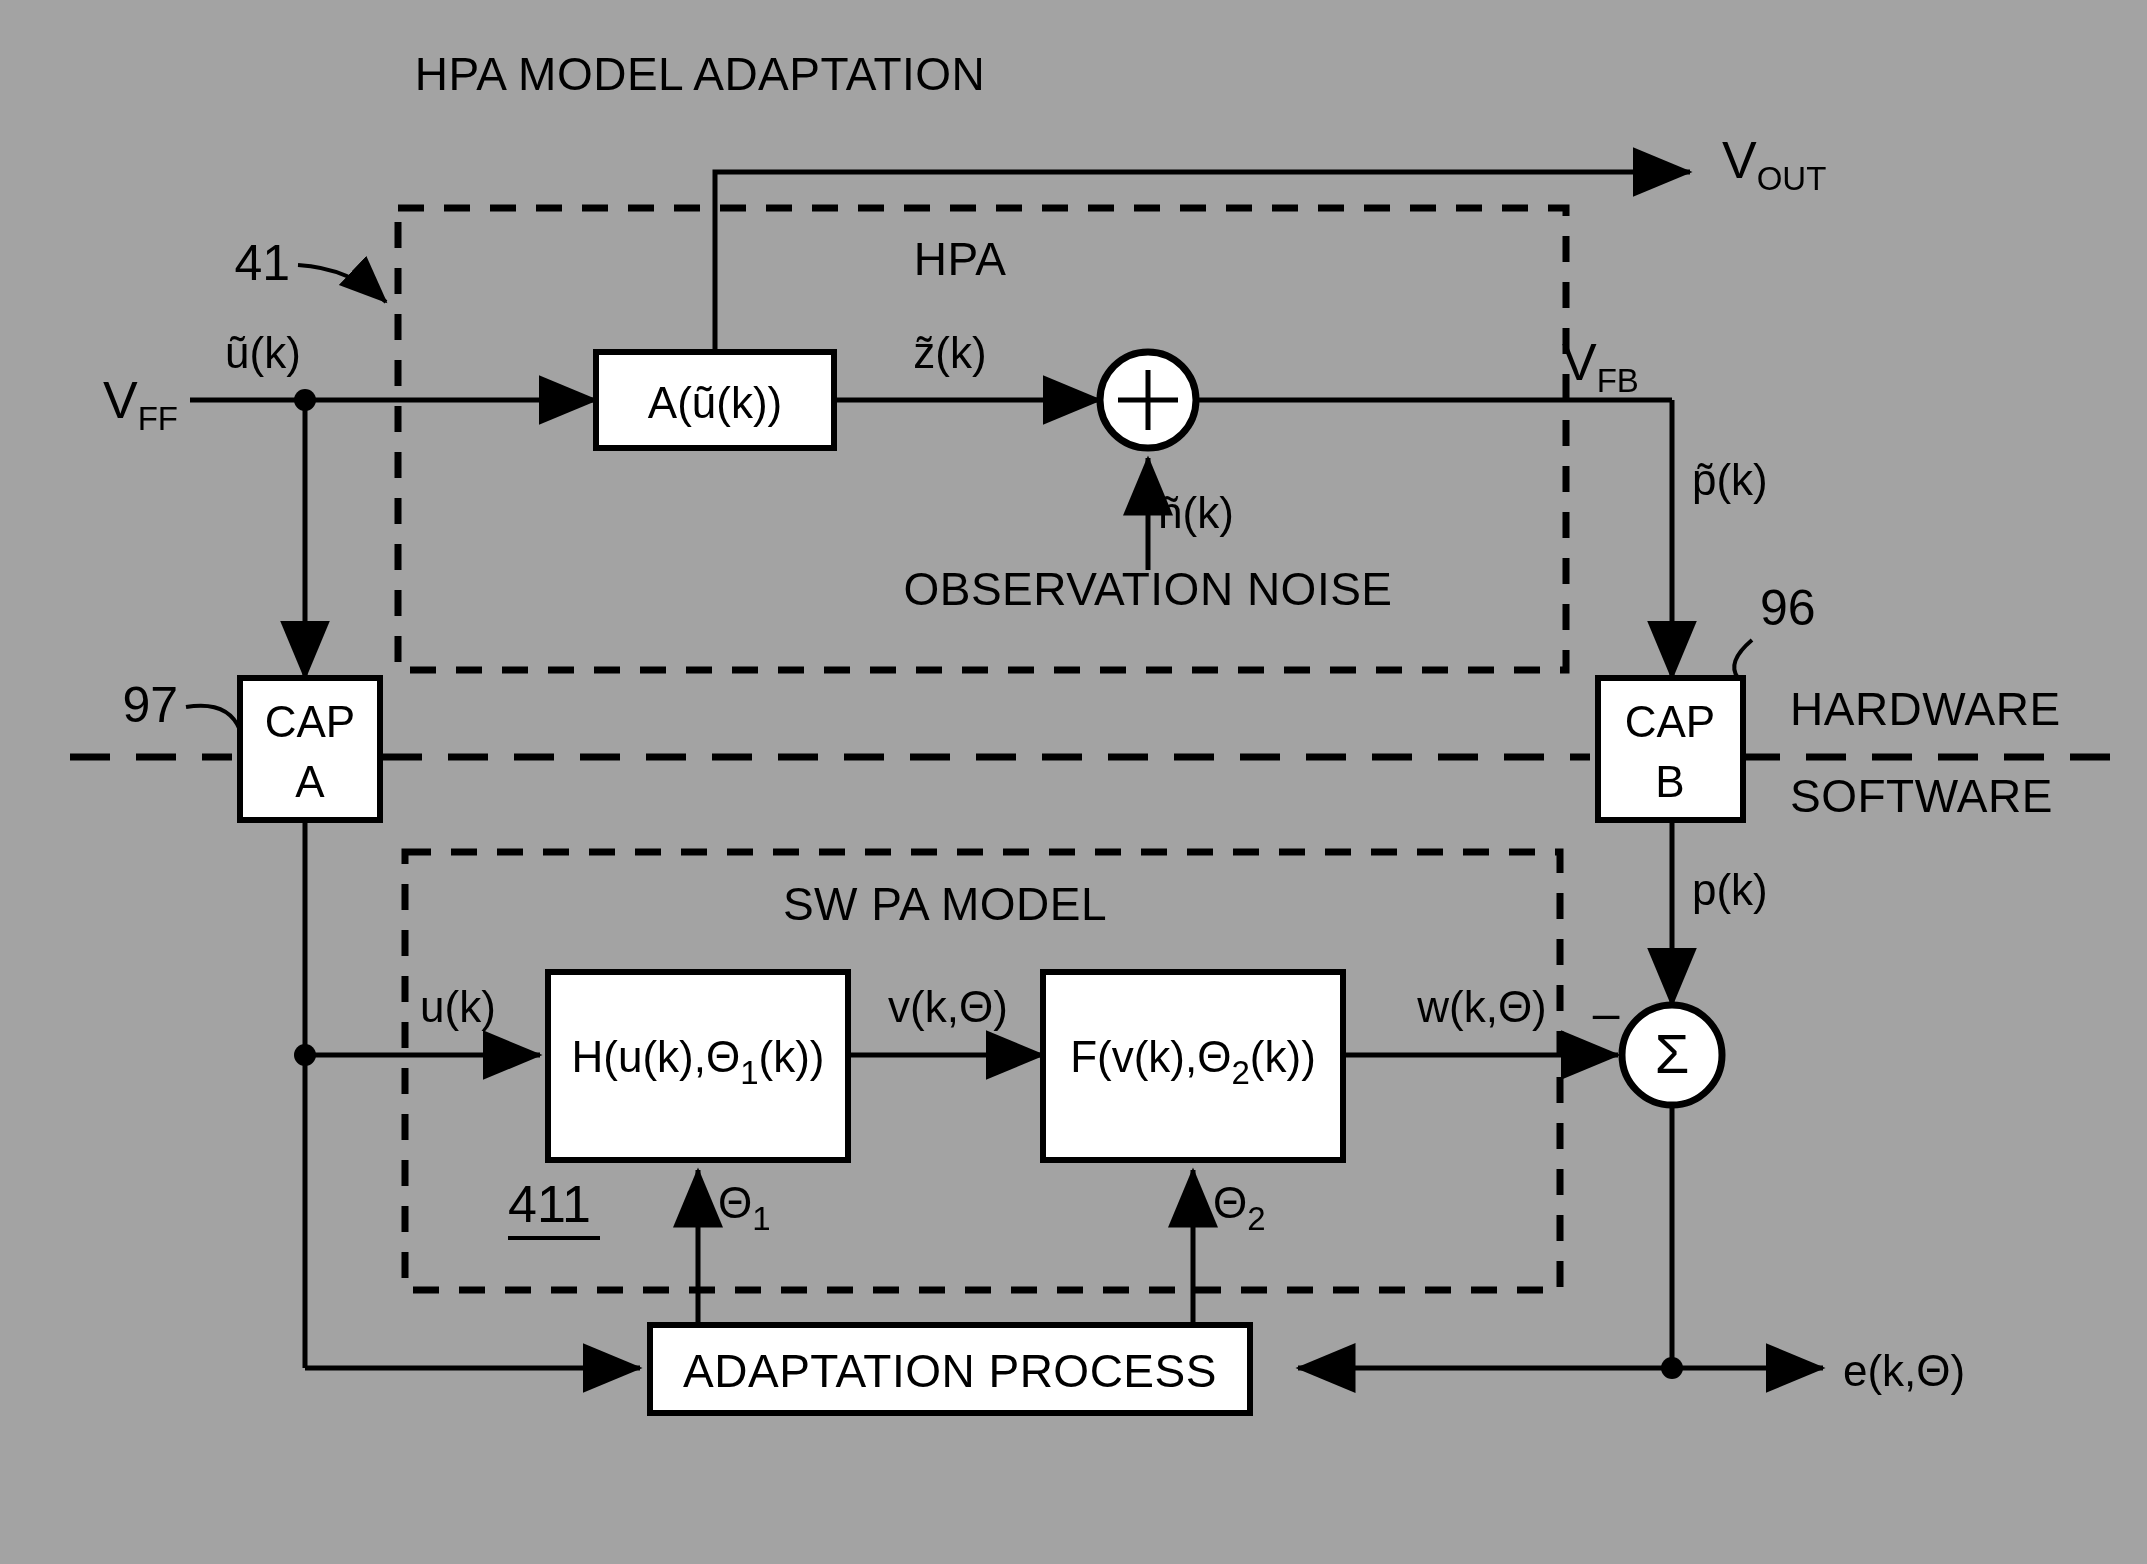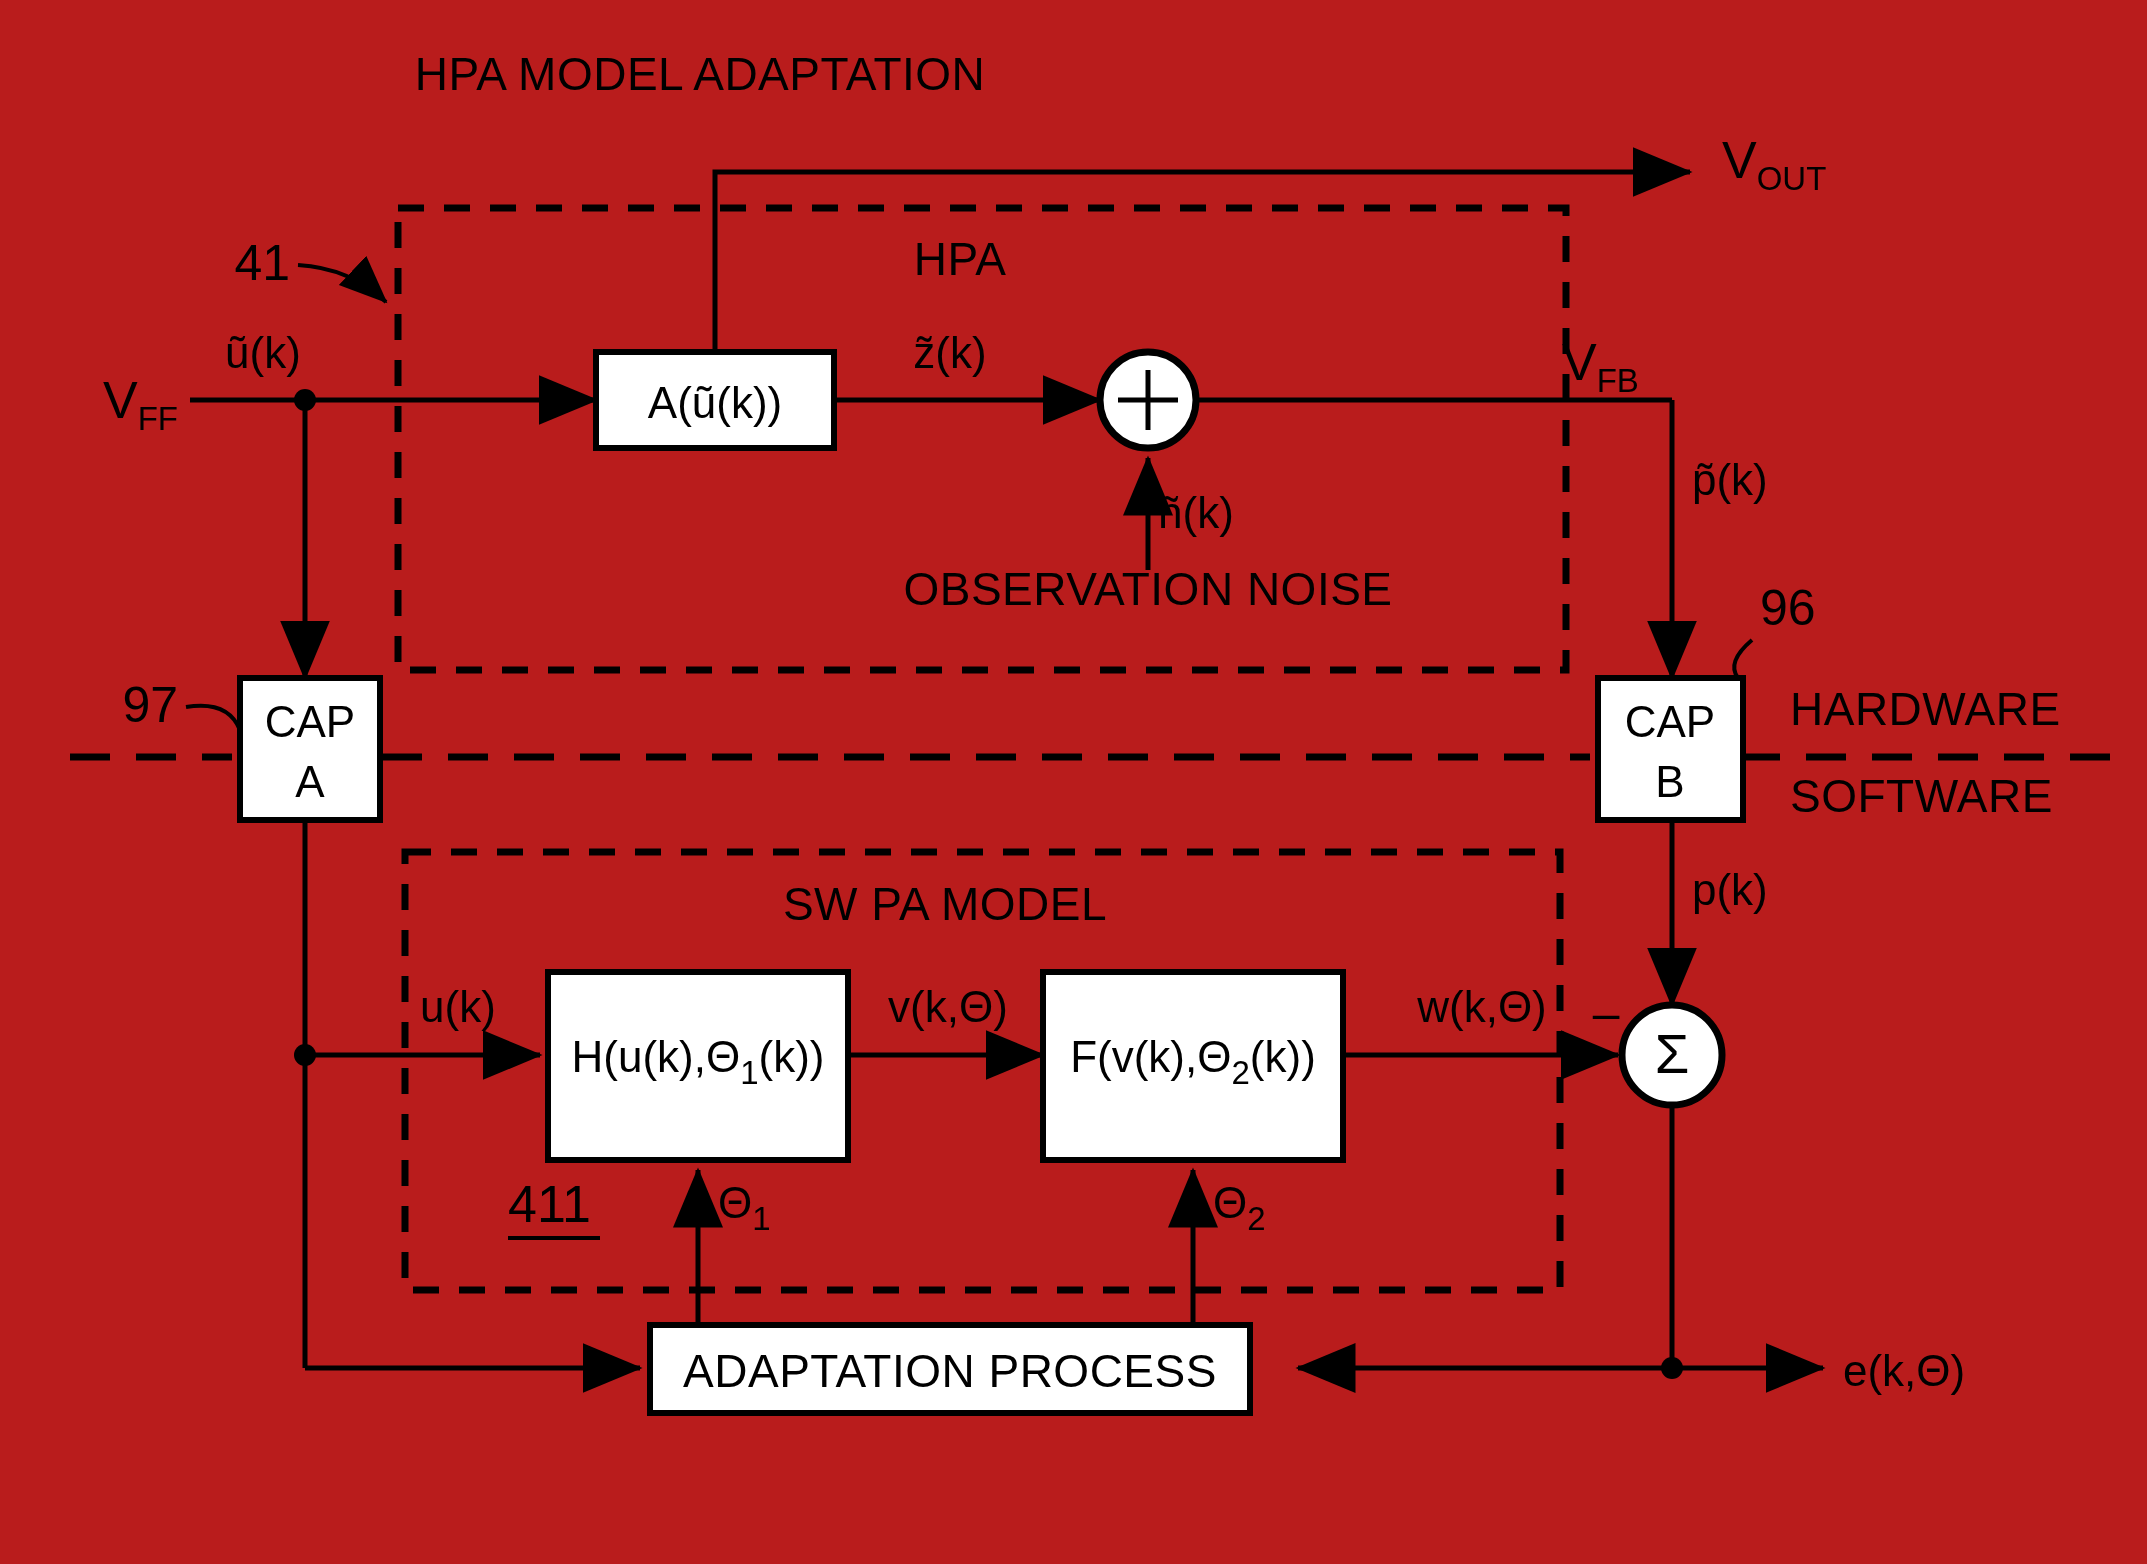--- a/index.html
+++ b/index.html
@@ -4,21 +4,21 @@
 <style>
   html, body {
     margin: 0;
     padding: 0;
     background: #ffffff;
   }
   #canvas {
     position: relative;
     width: 2147px;
     height: 1564px;
-    background: #b91c1c;
+    background: #a3a3a3;
     font-family: "Liberation Sans", sans-serif;
     overflow: hidden;
   }
   svg.diagram {
     position: absolute;
     top: 0; left: 0;
     width: 2147px;
     height: 1564px;
   }
   .stroke { fill: none; stroke: #000000; stroke-width: 5; }

